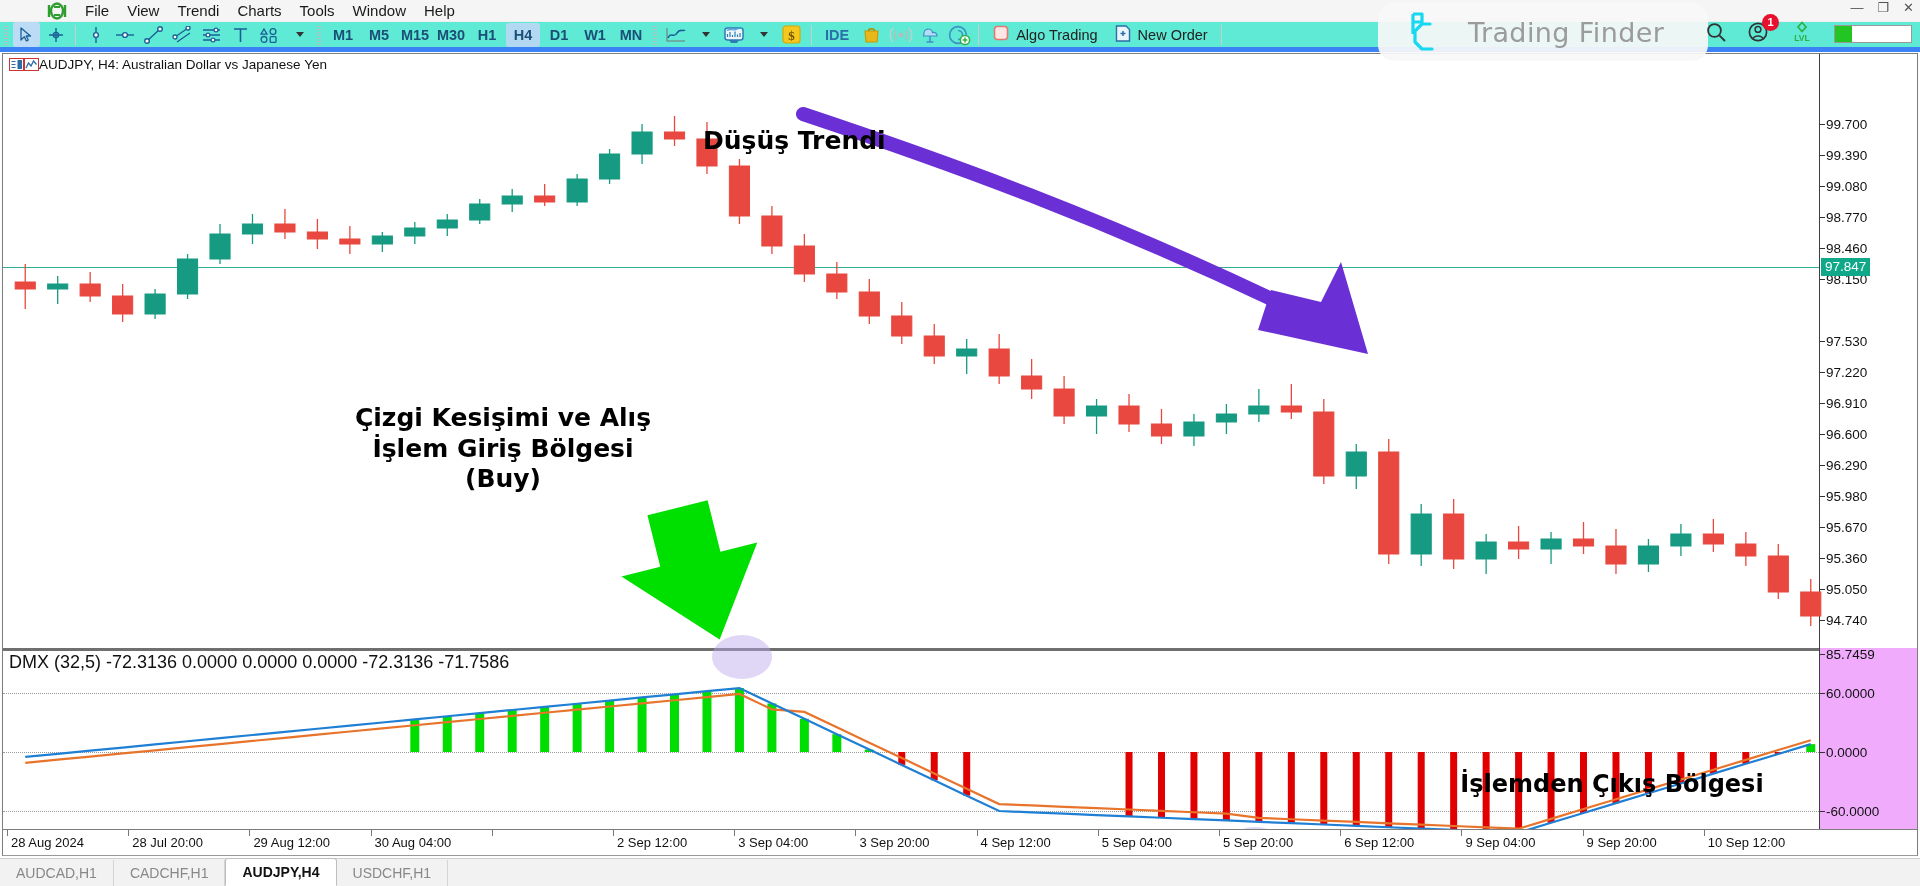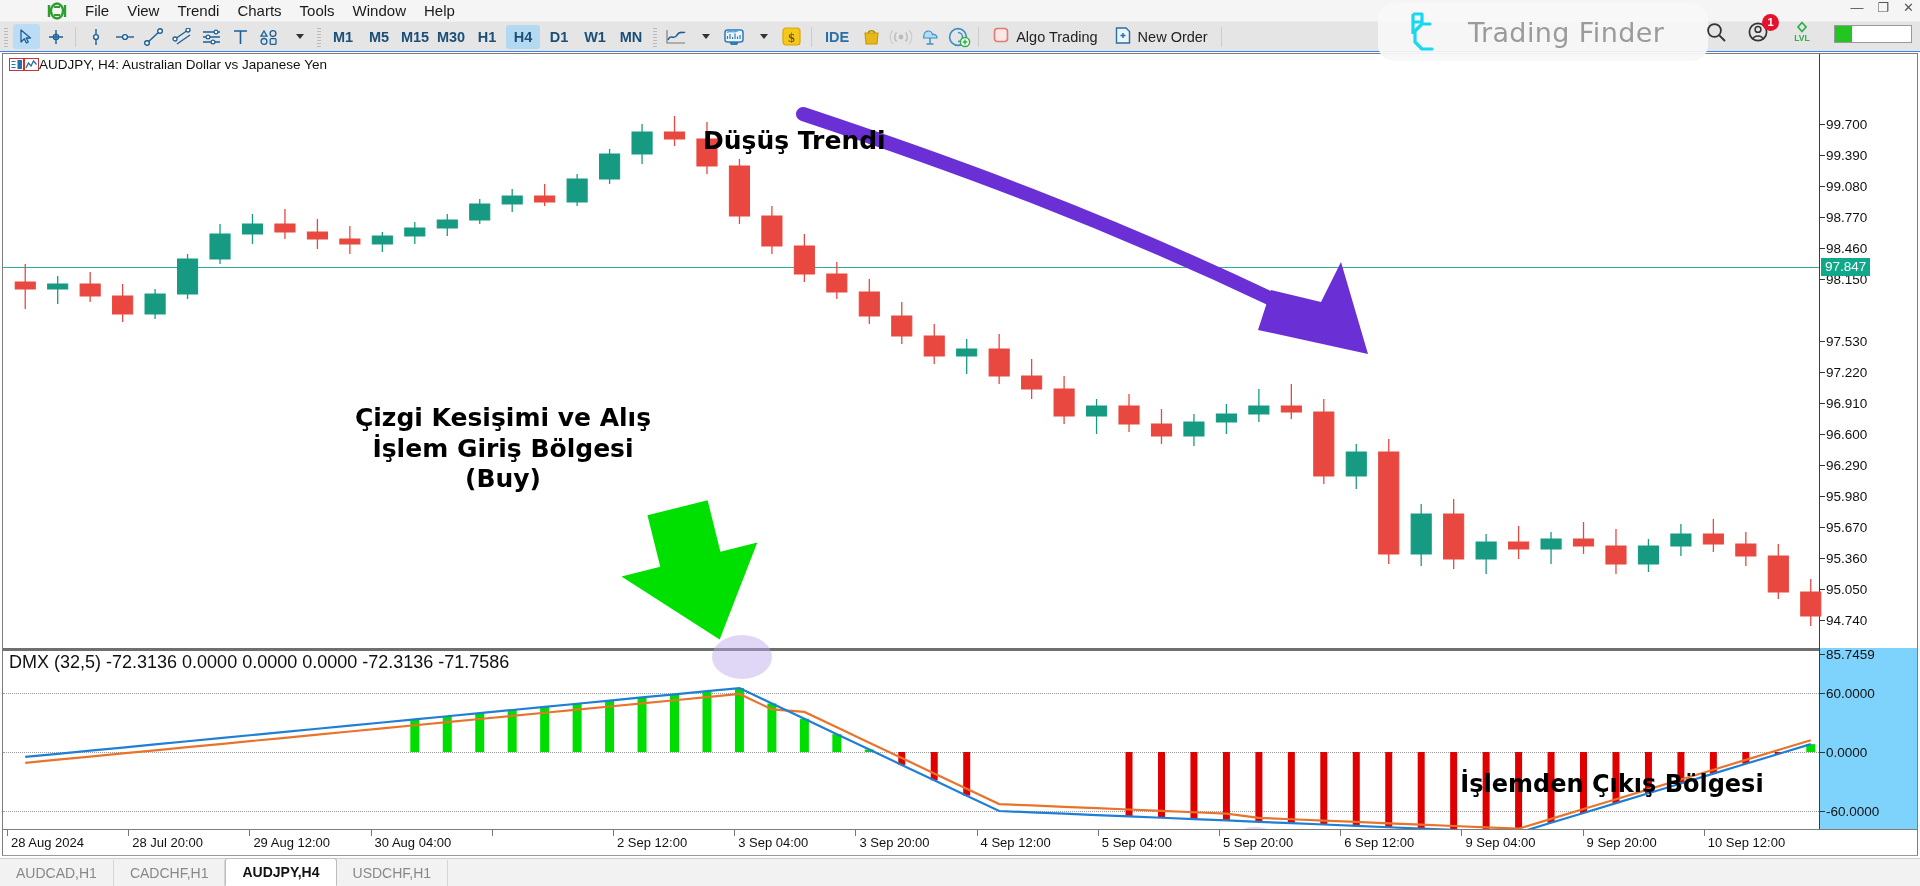--- a/index.html
+++ b/index.html
@@ -36,23 +36,23 @@
   .win-btns {
     position: absolute; right: 6px; top: 2px;
     display: flex; gap: 14px; align-items: center;
     color: #555; font-size: 13px;
   }
   .win-btns span { cursor: default; line-height: 12px; }
 
   
   .toolbar {
     position: absolute; top: 22px; left: 0; width: 1920px; height: 30px;
-    background: #e5e5e5;
+    background: #5eead4;
     display: flex; align-items: center;
-    border-bottom: 1px solid #3b82f6;
+    border-bottom: 5px solid #3b82f6;
   }
   .grip {
     width: 4px; height: 20px; margin: 0 4px;
     background-image: radial-gradient(circle, #bbb 1px, transparent 1px);
     background-size: 2px 3px;
   }
   .tb-btn {
     min-width: 27px; height: 25px;
     display: flex; align-items: center; justify-content: center;
     border-radius: 3px; cursor: default; color: #2b6ca3;
@@ -149,21 +149,21 @@
     background: #6f6f6f; z-index: 6;
   }
 
   .ind-label {
     position: absolute; font-size: 18px; color: #111; z-index: 8;
     white-space: nowrap;
   }
 
   .ind-axis {
     position: absolute; right: 0; width: 98px;
-    border-left: 1px solid #3d3d3d; background: #7dd3fc; z-index: 7;
+    border-left: 1px solid #3d3d3d; background: #f0abfc; z-index: 7;
   }
   .ind-axis .pt {
     position: absolute; left: 6px; font-size: 13.5px; color: #111;
     transform: translateY(-50%); white-space: nowrap;
   }
   .ind-axis .tick { position: absolute; left: 0; width: 5px; height: 1px; background: #333; }
 
   .dot-grid {
     position: absolute; left: 0; right: 98px; height: 0;
     border-top: 1px dotted #999; z-index: 2;

